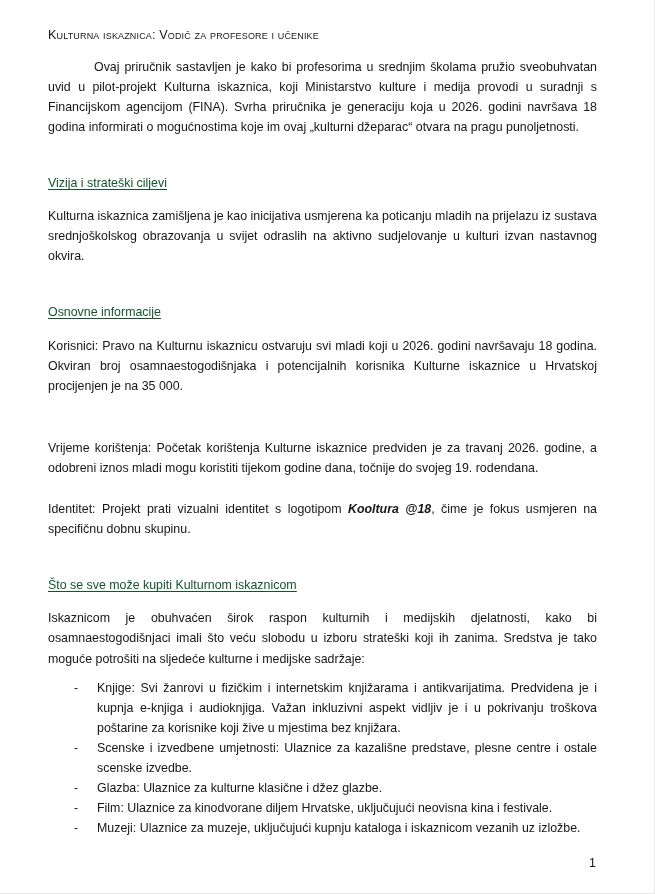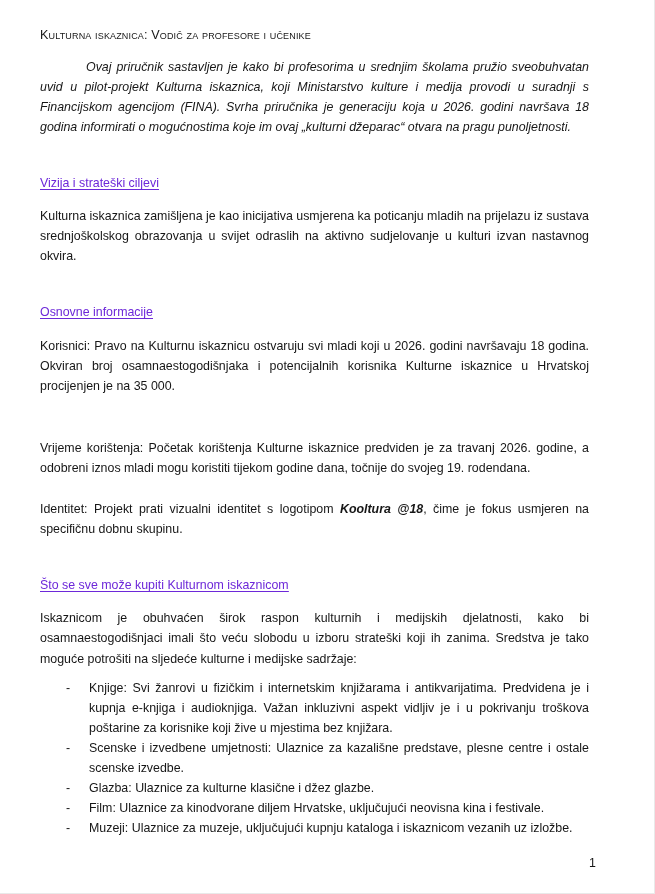--- a/index.html
+++ b/index.html
@@ -21,21 +21,21 @@
     width: 655px;
     height: 894px;
     background: #ffffff;
     box-sizing: border-box;
     border-right: 1px solid #e9e9e9;
     border-bottom: 1px solid #e9e9e9;
   }
 
   .content {
     position: absolute;
-    left: 40px;
+    left: 48px;
     top: 28px;
     width: 549px;
   }
 
   
   .doc-title {
     font-size: 12.6px;
     font-weight: 400;
     font-variant: small-caps;
     letter-spacing: 0.15px;
@@ -50,37 +50,36 @@
     margin: 0;
     font-size: 12.4px;
     line-height: 1.62;
     text-align: justify;
     text-justify: inter-word;
     color: #161616;
     hyphens: none;
   }
 
   .intro {
-    font-style: italic;
     text-indent: 46px;
     margin-bottom: 0;
   }
 
   .para {
     margin-bottom: 0;
   }
 
   
   .section-heading {
     font-size: 12.4px;
     font-weight: 400;
     line-height: 1.62;
     text-decoration: underline;
     text-underline-offset: 2px;
-    color: #6d28d9;
+    color: #14532d;
     margin: 0;
     display: block;
   }
   .section-heading span { text-decoration: underline; }
 
   
   .gap-lg  { height: 36px; }
   .gap-md  { height: 21px; }
   .gap-sm  { height: 13px; }
   .gap-xs  { height: 9px; }

